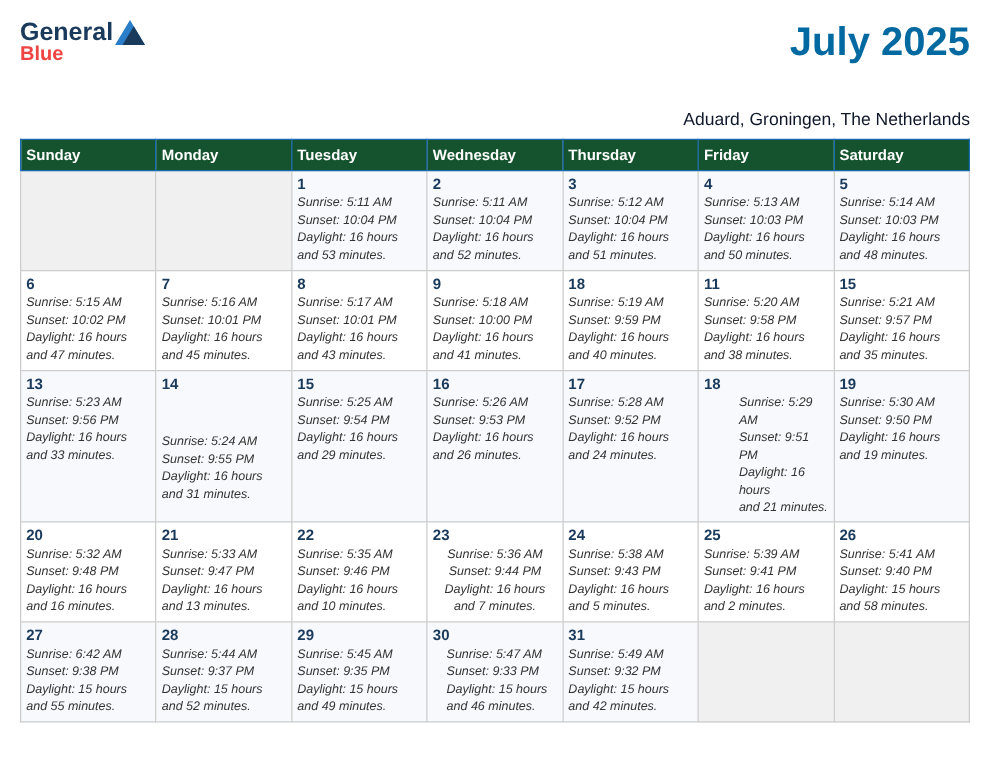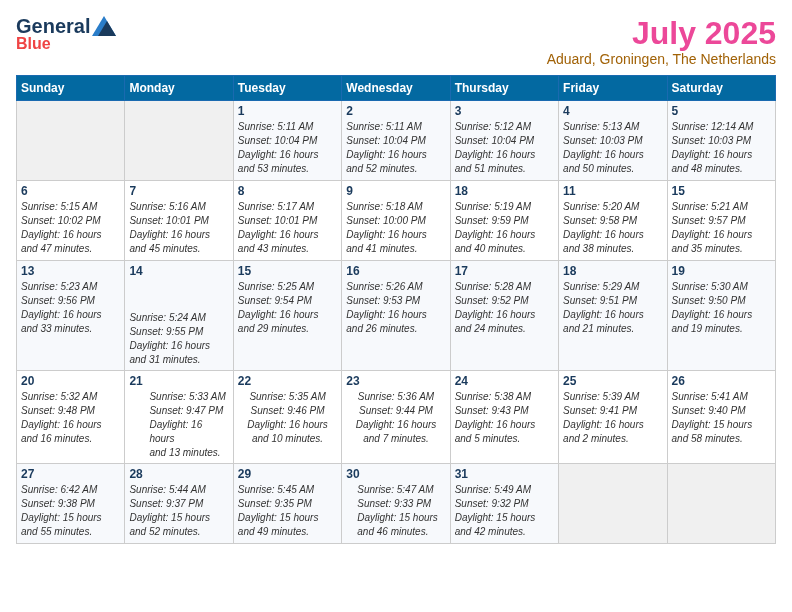--- a/index.html
+++ b/index.html
@@ -18,34 +18,35 @@
     }
     .logo {
       display: flex;
       flex-direction: column;
       align-items: flex-start;
     }
     .title-block { text-align: right; }
     .month-year {
       font-size: 32px;
       font-weight: bold;
-      color: #ec4899;
+      color: #0369a1;
       line-height: 1.1;
     }
     .location {
       font-size: 14px;
-      color: #a16207;
+      color: #0f172a;
+      margin-top: 36px;
     }
     table {
       width: 100%;
       border-collapse: collapse;
       font-size: 10.5px;
     }
     thead th {
-      background: #0369a1;
+      background: #14532d;
       color: #fff;
       padding: 5px 4px;
       text-align: left;
       font-size: 12px;
       border: 1px solid #1a6ab0;
     }
     tbody td {
       border: 1px solid #ccc;
       vertical-align: top;
       padding: 3px 4px;
@@ -129,21 +130,21 @@
         </td>
         <td>
           <span class="day-number">4</span>
           <div class="day-info" style="white-space: pre-line;">Sunrise: 5:13 AM
 Sunset: 10:03 PM
 Daylight: 16 hours
 and 50 minutes.</div>
         </td>
         <td>
           <span class="day-number">5</span>
-          <div class="day-info" style="white-space: pre-line;">Sunrise: 12:14 AM
+          <div class="day-info" style="white-space: pre-line;">Sunrise: 5:14 AM
 Sunset: 10:03 PM
 Daylight: 16 hours
 and 48 minutes.</div>
         </td>
       </tr>
       <tr>
         <td>
           <span class="day-number">6</span>
           <div class="day-info" style="white-space: pre-line;">Sunrise: 5:15 AM
 Sunset: 10:02 PM
@@ -224,21 +225,21 @@
         </td>
         <td>
           <span class="day-number">17</span>
           <div class="day-info" style="white-space: pre-line;">Sunrise: 5:28 AM
 Sunset: 9:52 PM
 Daylight: 16 hours
 and 24 minutes.</div>
         </td>
         <td>
           <span class="day-number">18</span>
-          <div class="day-info" style="white-space: pre-line;">Sunrise: 5:29 AM
+          <div class="day-info" style="white-space: pre-line; margin-left: 28px;">Sunrise: 5:29 AM
 Sunset: 9:51 PM
 Daylight: 16 hours
 and 21 minutes.</div>
         </td>
         <td>
           <span class="day-number">19</span>
           <div class="day-info" style="white-space: pre-line;">Sunrise: 5:30 AM
 Sunset: 9:50 PM
 Daylight: 16 hours
 and 19 minutes.</div>
@@ -247,28 +248,28 @@
       <tr>
         <td>
           <span class="day-number">20</span>
           <div class="day-info" style="white-space: pre-line;">Sunrise: 5:32 AM
 Sunset: 9:48 PM
 Daylight: 16 hours
 and 16 minutes.</div>
         </td>
         <td>
           <span class="day-number">21</span>
-          <div class="day-info" style="white-space: pre-line; margin-left: 20px;">Sunrise: 5:33 AM
+          <div class="day-info" style="white-space: pre-line;">Sunrise: 5:33 AM
 Sunset: 9:47 PM
 Daylight: 16 hours
 and 13 minutes.</div>
         </td>
         <td>
           <span class="day-number">22</span>
-          <div class="day-info" style="white-space: pre-line; text-align: center;">Sunrise: 5:35 AM
+          <div class="day-info" style="white-space: pre-line;">Sunrise: 5:35 AM
 Sunset: 9:46 PM
 Daylight: 16 hours
 and 10 minutes.</div>
         </td>
         <td>
           <span class="day-number">23</span>
           <div class="day-info" style="white-space: pre-line; text-align: center;">Sunrise: 5:36 AM
 Sunset: 9:44 PM
 Daylight: 16 hours
 and 7 minutes.</div>

